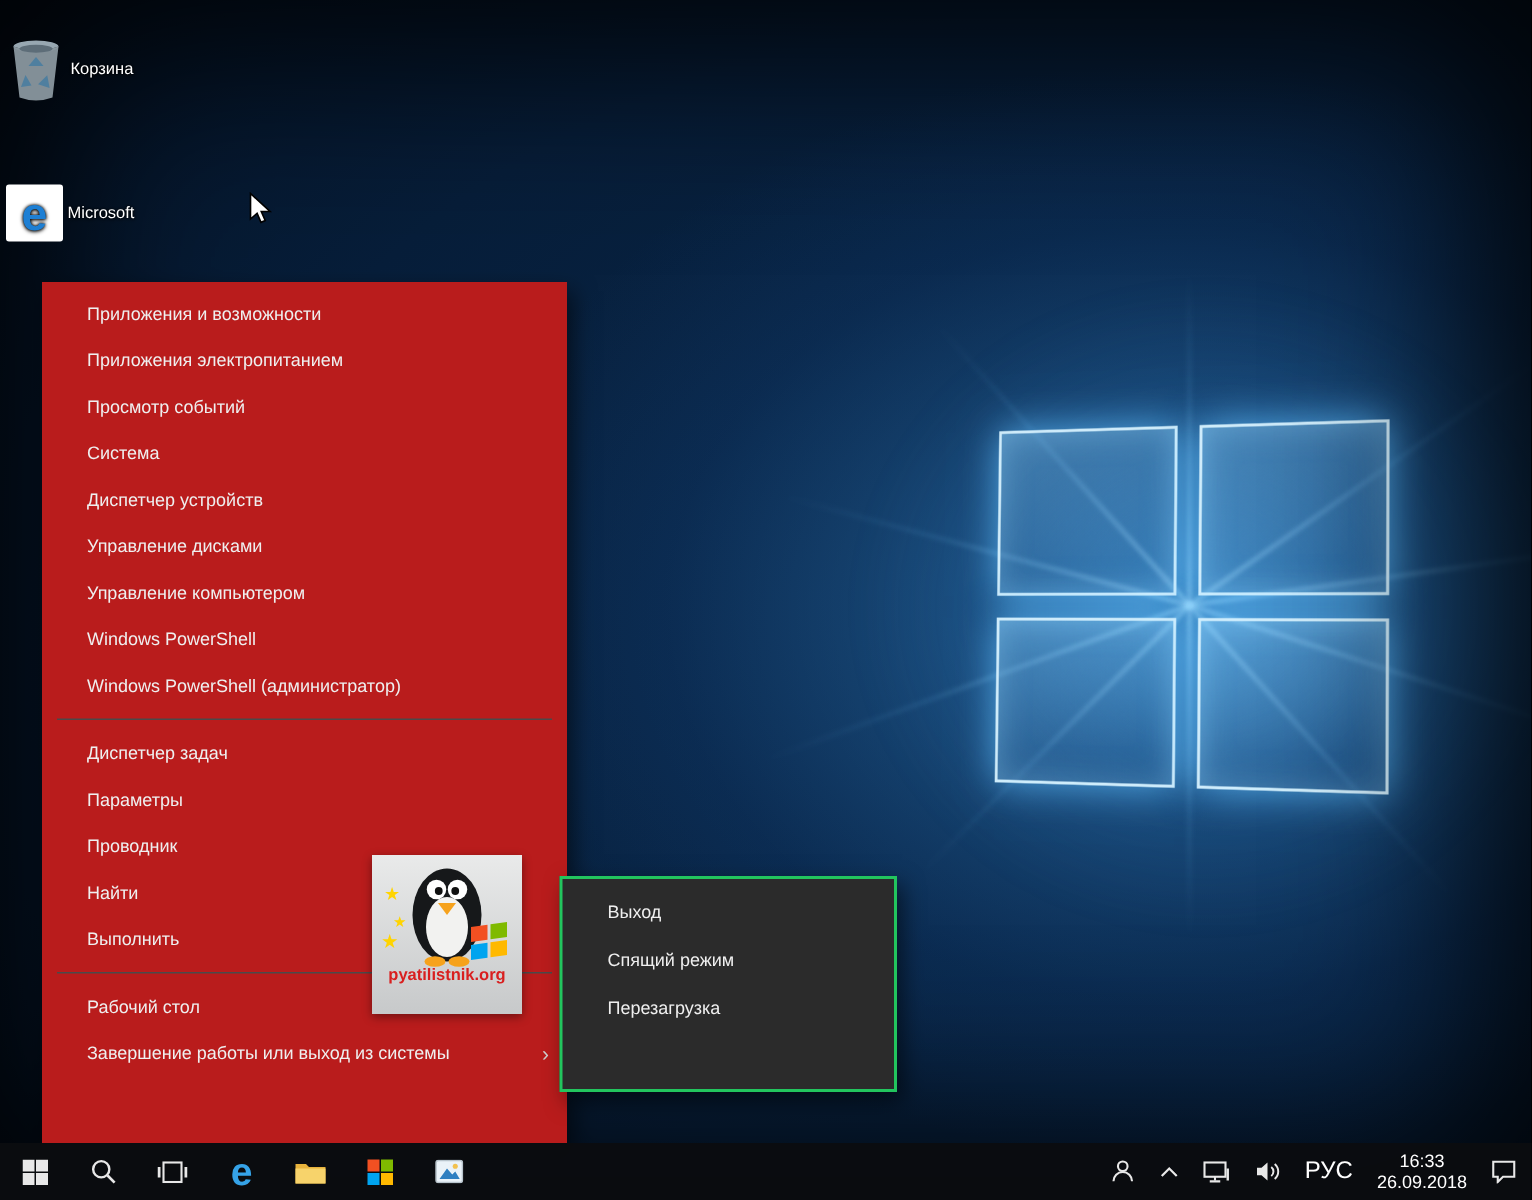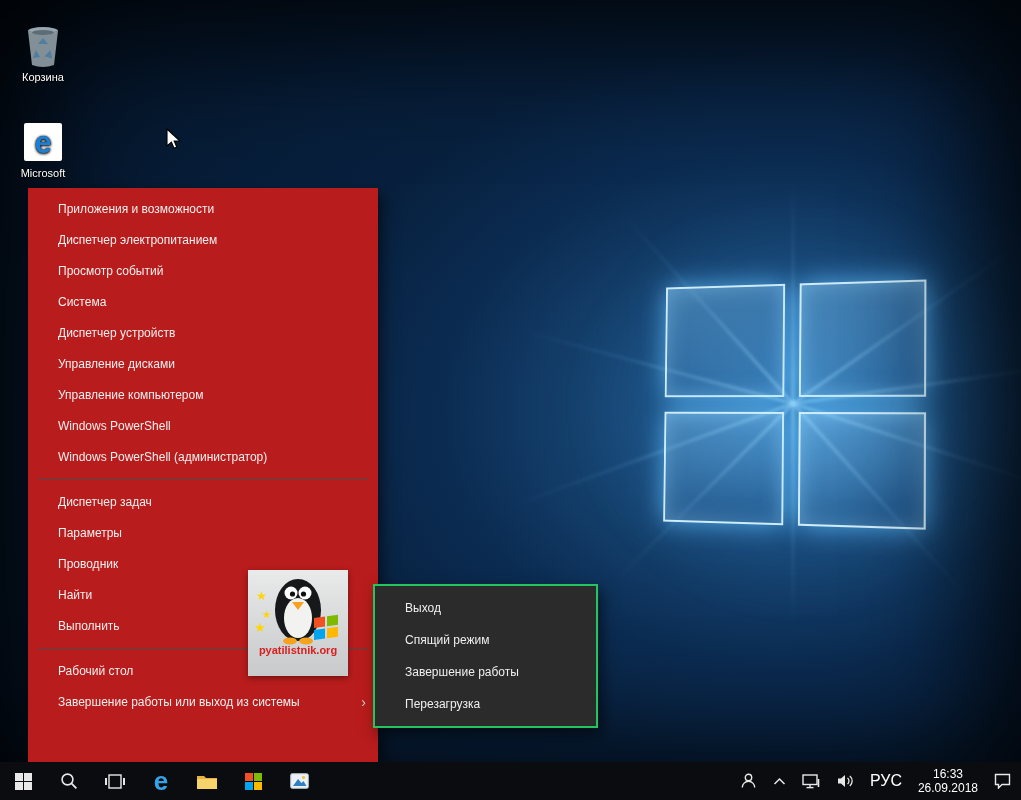--- a/index.html
+++ b/index.html
@@ -21,21 +21,21 @@
         background:linear-gradient(to right, rgba(170,225,255,0.55), rgba(120,200,255,0.12) 60%, transparent);
         filter:blur(1.5px);}
   .win-logo{position:absolute;left:657px;top:283px;width:268px;height:242px;
         display:grid;grid-template-columns:1fr 1fr;grid-template-rows:1fr 1fr;gap:15px;
         transform:perspective(900px) rotateY(-13deg) rotateX(2deg);}
   .pane{border:2px solid rgba(215,242,255,0.95);
         background:linear-gradient(160deg, rgba(130,205,255,0.42), rgba(45,115,185,0.16));
         box-shadow:0 0 26px rgba(95,190,255,0.8), inset 0 0 22px rgba(150,215,255,0.38);}
 
   
-  .desktop-icon{position:absolute;width:78px;display:flex;flex-direction:column;align-items:center;
+  .desktop-icon{position:absolute;width:78px;display:flex;flex-direction:row;align-items:center;
         gap:3px;color:#fff;font-size:11px;text-shadow:0 1px 3px #000, 0 0 2px #000;cursor:default;}
   .icon-art{width:44px;height:44px;display:flex;align-items:center;justify-content:center;}
   .edge-tile{width:38px;height:38px;background:#fff;border-radius:2px;display:flex;align-items:center;justify-content:center;
         font-size:31px;font-weight:bold;color:#1d7fd4;line-height:1;font-family:"Liberation Sans",sans-serif;}
 
   
   .ctx-menu{position:absolute;left:28px;top:188px;width:350px;height:574px;box-sizing:border-box;
         background:#b91c1c;color:#efefef;font-size:12px;padding-top:6px;z-index:10;
         box-shadow:4px 6px 14px rgba(0,0,0,0.55);}
   .menu-item{height:31px;line-height:31px;padding-left:30px;white-space:nowrap;cursor:default;}
@@ -115,21 +115,21 @@
     </span>
     <span>Microsoft</span>
   </div>
 
   <svg class="cursor" width="18" height="24" viewBox="0 0 18 24">
     <polygon points="1,1 1,18 5.4,14.2 8,20.2 10.8,19 8.2,13 14,13" fill="#fff" stroke="#000" stroke-width="1.1"></polygon>
   </svg>
 
   <div class="ctx-menu">
     <div class="menu-item">Приложения и возможности</div>
-    <div class="menu-item">Диспетчер электропитанием</div>
+    <div class="menu-item">Приложения электропитанием</div>
     <div class="menu-item">Просмотр событий</div>
     <div class="menu-item">Система</div>
     <div class="menu-item">Диспетчер устройств</div>
     <div class="menu-item">Управление дисками</div>
     <div class="menu-item">Управление компьютером</div>
     <div class="menu-item">Windows PowerShell</div>
     <div class="menu-item">Windows PowerShell (администратор)</div>
     <div class="menu-sep"></div>
     <div class="menu-item">Диспетчер задач</div>
     <div class="menu-item">Параметры</div>
@@ -140,21 +140,20 @@
     <div class="menu-item">Рабочий стол</div>
     <div class="menu-item has-sub">
       <span>Завершение работы или выход из системы</span>
       <span class="chev-right">›</span>
     </div>
   </div>
 
   <div class="sub-menu">
     <div class="menu-item">Выход</div>
     <div class="menu-item">Спящий режим</div>
-    <div class="menu-item">Завершение работы</div>
     <div class="menu-item">Перезагрузка</div>
   </div>
 
   <div class="watermark">
     <svg width="96" height="78" viewBox="0 0 96 78">
       <text x="6" y="30" font-size="12" fill="#ffd400">★</text>
       <text x="12" y="48" font-size="10" fill="#ffd400">★</text>
       <text x="4" y="62" font-size="13" fill="#ffd400">★</text>
       <ellipse cx="48" cy="40" rx="23" ry="31" fill="#16181a"></ellipse>
       <ellipse cx="48" cy="48" rx="14" ry="20" fill="#f2f2f0"></ellipse>

